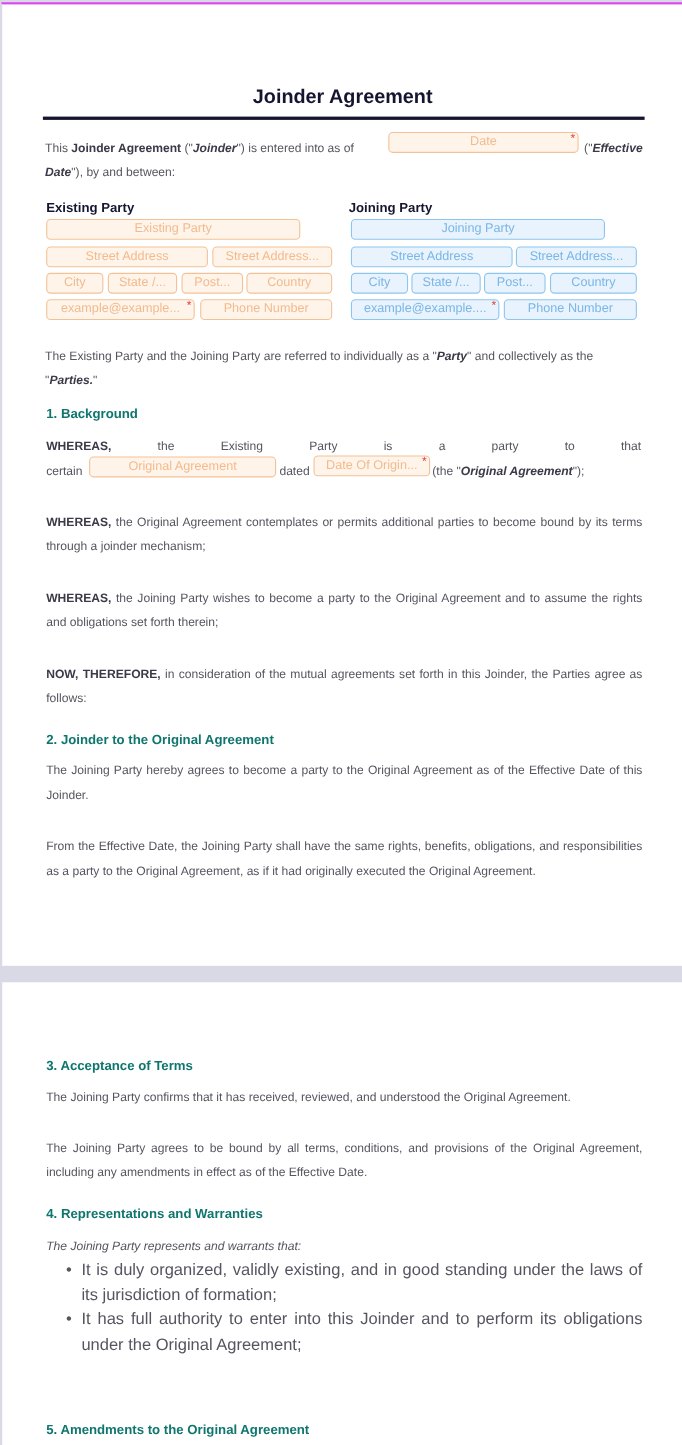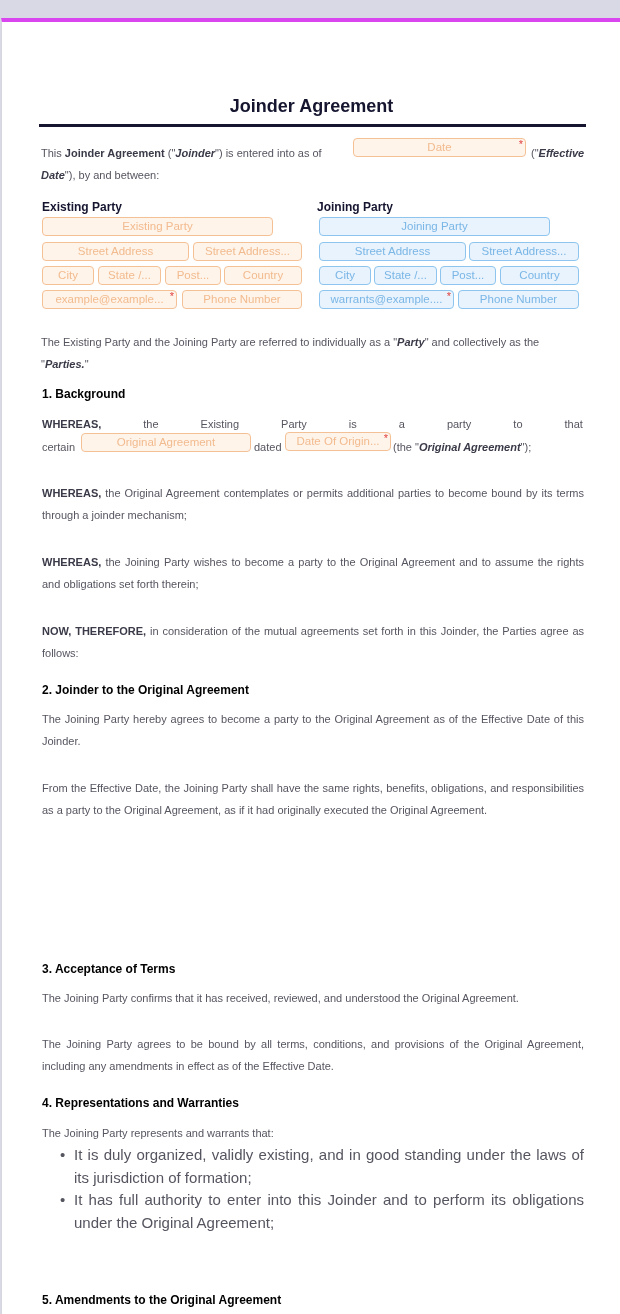--- a/index.html
+++ b/index.html
@@ -1,26 +1,26 @@
 <!DOCTYPE html>
 <html><head>
 <meta charset="utf-8">
 <style>
   * { box-sizing: border-box; margin: 0; padding: 0; }
   html, body { width: 620px; height: 1314px; overflow: hidden; background: #d9d9e6; }
   body { font-family: "Liberation Sans", sans-serif; color: #4a4a55; position: relative; }
   .page { position: absolute; left: 1px; width: 619px; background: #ffffff; border-left: 1px solid #d6d6df; }
-  .page1 { top: 18px; height: 876px; border-top: 4px solid #d946ef; }
+  .page1 { top: 2px; height: 876px; border-top: 2px solid #d946ef; }
   .page2 { top: 893px; height: 421px; }
   .abs { position: absolute; }
   .title { left: 0; width: 619px; top: 74px; text-align: center; font-size: 18px; font-weight: bold; color: #151530; }
   .rule { left: 37px; width: 547px; top: 102px; height: 3px; background: #151530; }
   .p { font-size: 11px; line-height: 22px; color: #555560; text-align: justify; }
   .p b { color: #3a3a48; }
-  .h { font-size: 12px; font-weight: bold; color: #000000; }
+  .h { font-size: 12px; font-weight: bold; color: #0f766e; }
   .field { position: absolute; height: 19px; border-radius: 4px; font-size: 11.5px; text-align: center; line-height: 17px; white-space: nowrap; overflow: hidden; }
   .f-or { background: #fff4ea; border: 1px solid #f4c196; color: #f2bb8f; }
   .f-bl { background: #e8f3fd; border: 1px solid #8ec5ee; color: #7ab6e6; }
   .req { position: absolute; right: 2px; top: -3px; color: #e04040; font-size: 11px; }
   .party-label { font-size: 12px; font-weight: bold; color: #151530; }
   ul.bul { list-style: none; }
   ul.bul li { position: relative; padding-left: 32px; font-size: 15px; line-height: 22.5px; color: #555560; text-align: justify; }
   ul.bul li::before { content: "\2022"; position: absolute; left: 18px; top: 0; color: #555560; }
   .j { display: flex; justify-content: space-between; }
 </style>
@@ -58,21 +58,21 @@
   <div class="field f-or" style="left:180px; top:268px; width:120px;"><span>Phone Number</span></div>
 
   <div class="abs party-label" style="left:315px; top:178px;">Joining Party</div>
   <div class="field f-bl" style="left:317px; top:195px; width:231px;"><span>Joining Party</span></div>
   <div class="field f-bl" style="left:317px; top:220px; width:147px;"><span>Street Address</span></div>
   <div class="field f-bl" style="left:467px; top:220px; width:110px;"><span>Street Address...</span></div>
   <div class="field f-bl" style="left:317px; top:244px; width:52px;"><span>City</span></div>
   <div class="field f-bl" style="left:372px; top:244px; width:63px;"><span>State /...</span></div>
   <div class="field f-bl" style="left:438px; top:244px; width:56px;"><span>Post...</span></div>
   <div class="field f-bl" style="left:498px; top:244px; width:79px;"><span>Country</span></div>
-  <div class="field f-bl" style="left:317px; top:268px; width:135px;"><span>warrants@example....</span><span class="req">*</span></div>
+  <div class="field f-bl" style="left:317px; top:268px; width:135px;"><span>example@example....</span><span class="req">*</span></div>
   <div class="field f-bl" style="left:456px; top:268px; width:121px;"><span>Phone Number</span></div>
 
   <div class="abs p" style="left:39px; top:309px; width:543px;">
     <div class="j" style="height:22px;">
         <span><span>The Existing Party and the Joining Party are referred to individually as a "</span><b><i>Party</i></b><span>" and collectively as the</span></span>
       </div>
     <div style="height:22px;"><span>"</span><b><i>Parties.</i></b><span>"</span></div>
   </div>
 
   <div class="abs h" style="left:40px; top:365px;">1. Background</div>
@@ -102,20 +102,20 @@
   <div class="abs p" style="left:40px; top:686px; width:542px;">The Joining Party hereby agrees to become a party to the Original Agreement as of the Effective Date of this Joinder.</div>
   <div class="abs p" style="left:40px; top:755px; width:542px;">From the Effective Date, the Joining Party shall have the same rights, benefits, obligations, and responsibilities as a party to the Original Agreement, as if it had originally executed the Original Agreement.</div>
 </div>
 
 <div class="page page2">
   <div class="abs h" style="left:40px; top:69px;">3. Acceptance of Terms</div>
   <div class="abs p" style="left:40px; top:94px; width:542px;">The Joining Party confirms that it has received, reviewed, and understood the Original Agreement.</div>
   <div class="abs p" style="left:40px; top:140px; width:542px;">The Joining Party agrees to be bound by all terms, conditions, and provisions of the Original Agreement, including any amendments in effect as of the Effective Date.</div>
 
   <div class="abs h" style="left:40px; top:203px;">4. Representations and Warranties</div>
-  <div class="abs p" style="left:40px; top:229px; width:542px;">The Joining Party represents and warrants that:</div>
+  <div class="abs p" style="left:40px; top:229px; width:542px;font-style:italic;">The Joining Party represents and warrants that:</div>
   <ul class="abs bul" style="left:40px; top:251px; width:542px;">
     <li>It is duly organized, validly existing, and in good standing under the laws of its jurisdiction of formation;</li>
     <li>It has full authority to enter into this Joinder and to perform its obligations under the Original Agreement;</li>
   </ul>
 
   <div class="abs h" style="left:40px; top:400px;">5. Amendments to the Original Agreement</div>
 </div>
 
 </body></html>

